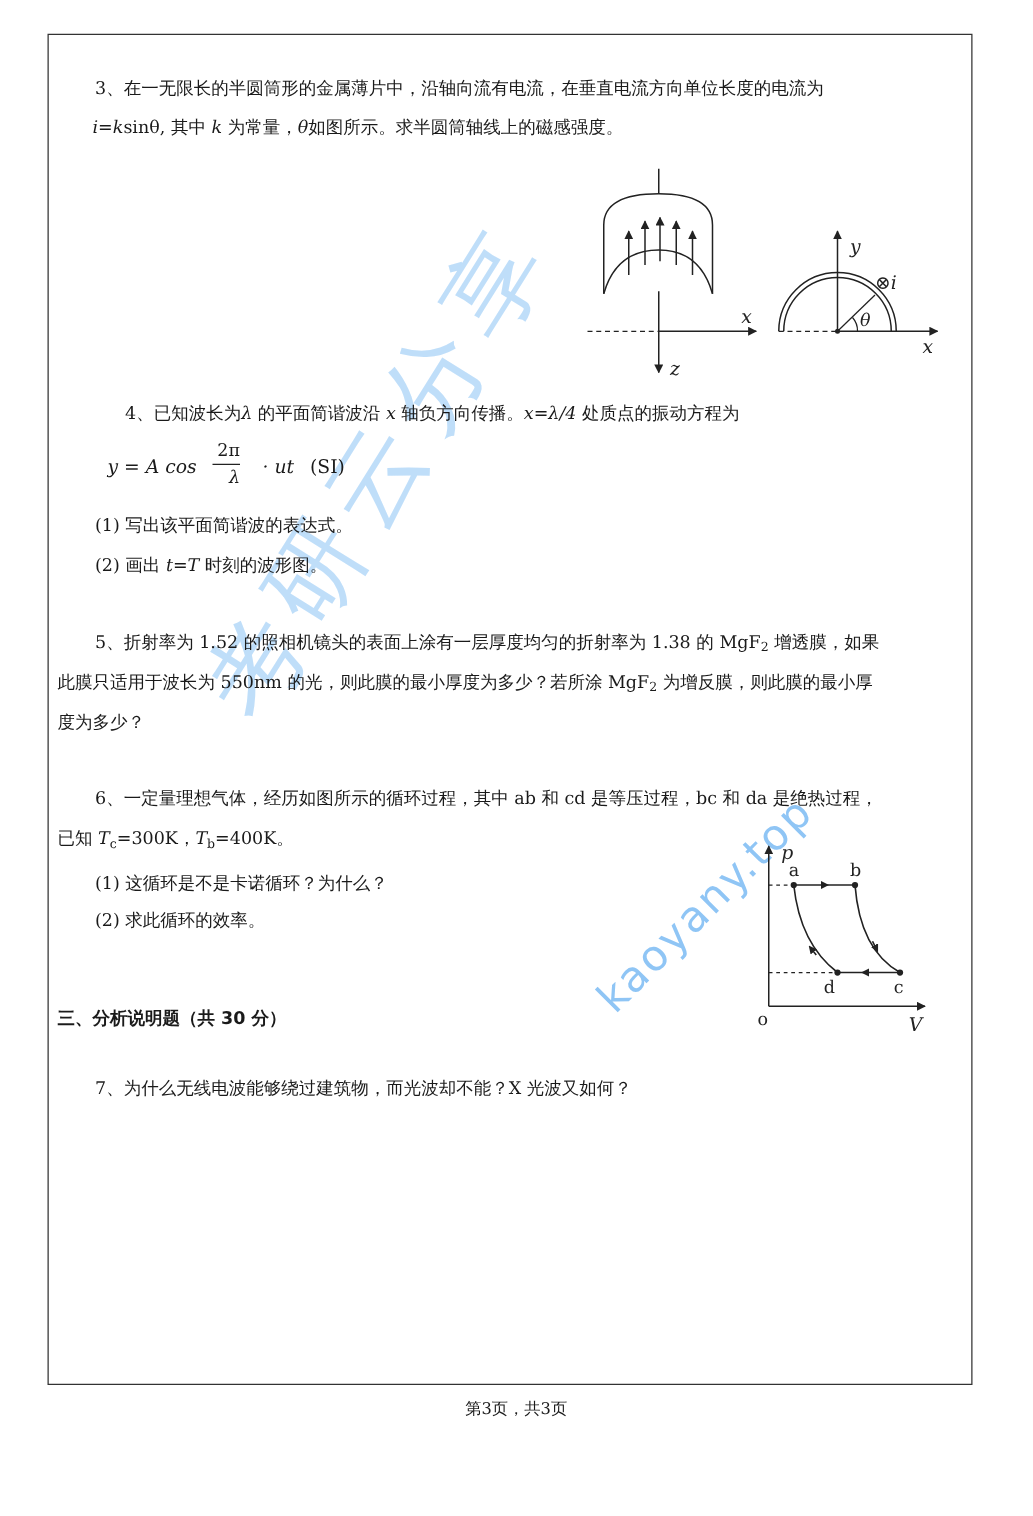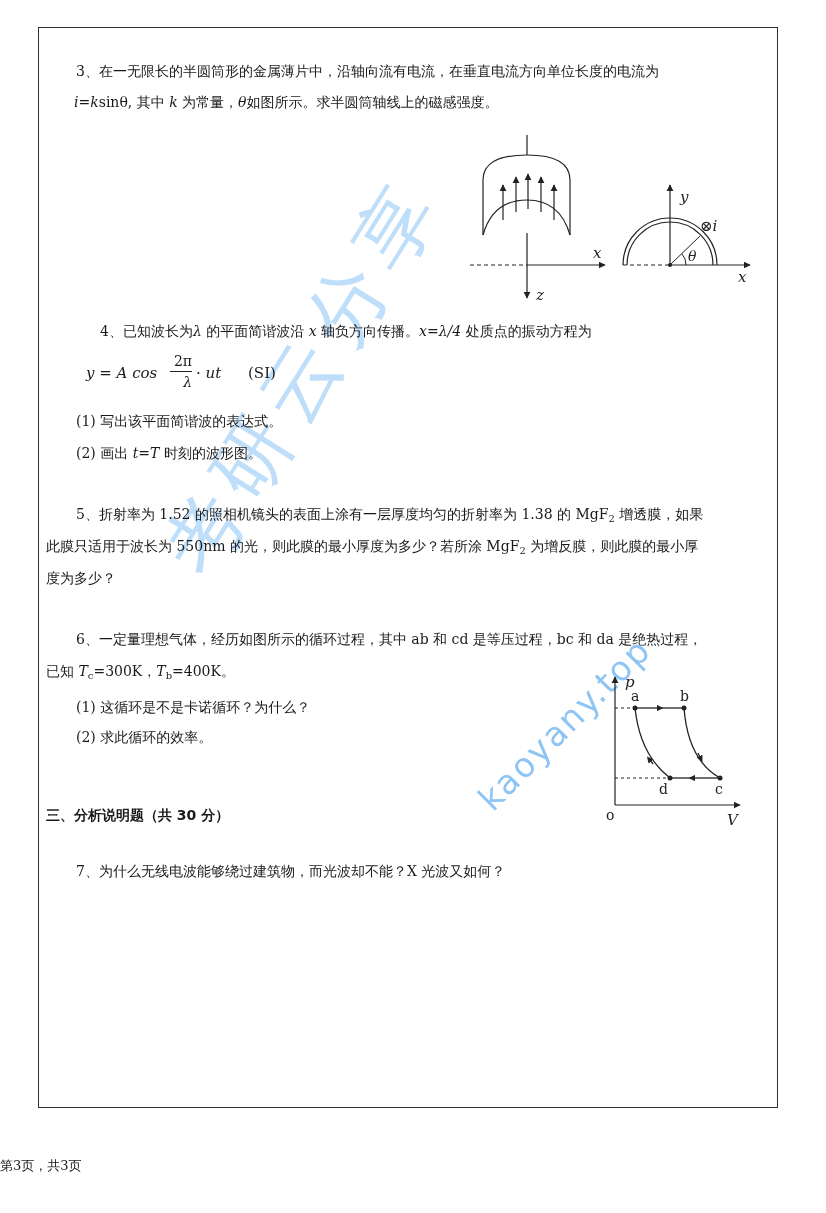--- a/index.html
+++ b/index.html
@@ -4,28 +4,28 @@
 <style>
   html, body { margin: 0; padding: 0; background: #ffffff; }
   body { width: 826px; height: 1213px; position: relative; overflow: hidden;
          font-family: "DejaVu Serif", "Liberation Serif", serif; color: #1a1a1a; }
   .frame { position: absolute; left: 38px; top: 27px; width: 740px; height: 1081px;
            border: 1.5px solid #333; box-sizing: border-box; }
   .line { position: absolute; font-size: 14px; line-height: 18px; white-space: nowrap; }
   .it { font-style: italic; }
   .sub { font-size: 10px; vertical-align: -3px; }
   .bold { font-weight: bold; font-family: "DejaVu Sans", "Liberation Sans", sans-serif; }
-  .footer { position: absolute; top: 1157px; left: 0; width: 826px; font-size: 13px; }
+  .footer { position: absolute; top: 1118px; left: 0; width: 826px; text-align: center; font-size: 13px; }
   .formula { position: absolute; left: 86px; top: 352px; height: 50px; font-size: 15px; }
   .formula .lhs { position: absolute; top: 12px; left: 0; white-space: nowrap; }
   .frac { position: absolute; left: 84px; top: 0; width: 22px; text-align: right; }
   .frac .num { display: block; font-size: 14px; line-height: 18px; }
   .frac .bar { display: block; border-top: 1px solid #222; margin: 1px 0; }
   .frac .den { display: block; font-size: 14px; line-height: 18px; font-style: italic; }
-  .formula .rhs { position: absolute; left: 110px; top: 12px; white-space: nowrap; }
+  .formula .rhs { position: absolute; left: 124px; top: 12px; white-space: nowrap; }
   .formula .si { position: absolute; left: 162px; top: 12px; white-space: nowrap; }
   svg text { font-family: "DejaVu Serif", "Liberation Serif", serif; }
   .wm { position: absolute; pointer-events: none; }
 </style>
 </head>
 <body>
 
 <div class="frame"></div>
 
 <div class="wm" style="left:140px; top:540px; transform:rotate(-58deg); transform-origin:left top; font-size:78px; color:#8cc4f5; opacity:0.55; font-family:'DejaVu Serif',serif; letter-spacing:12px; white-space:nowrap;">考研云分享</div>

